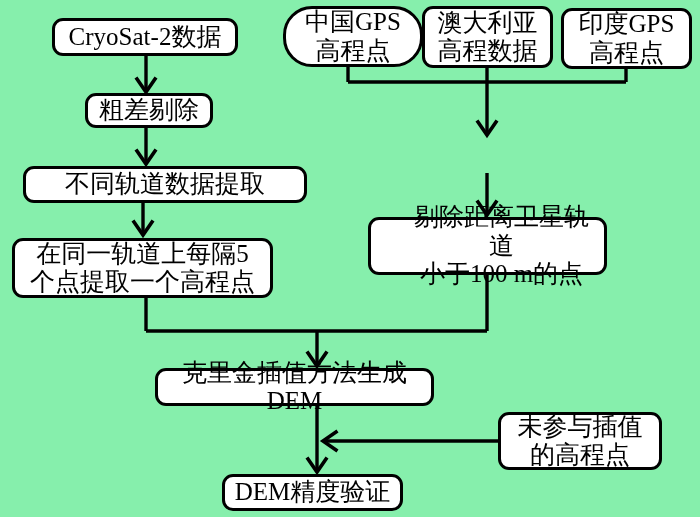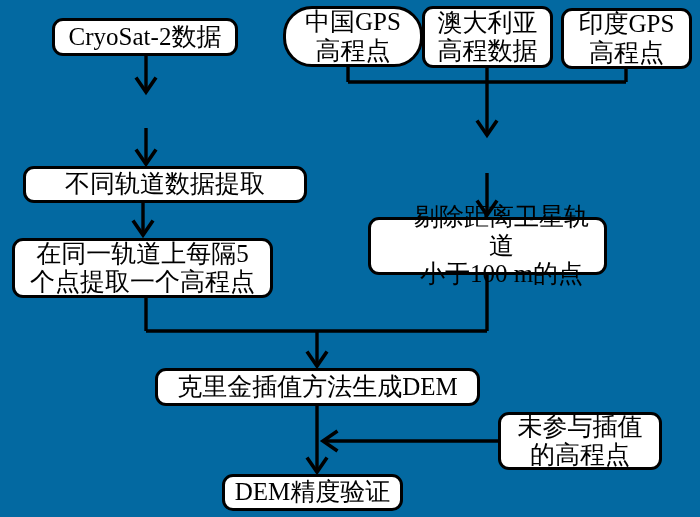--- a/index.html
+++ b/index.html
@@ -1,20 +1,20 @@
 <!DOCTYPE html>
 <html><head>
 <meta charset="utf-8">
 <style>
   html,body{margin:0;padding:0;background:#ffffff;}
   body{font-family:"Liberation Serif","DejaVu Serif",serif;}
   .stage{
     position:relative;
     width:700px;height:517px;
-    background:#0369a1;
+    background:#86efac;
     overflow:hidden;
     text-decoration:underline;
   }
   .wires{position:absolute;left:0;top:0;width:700px;height:517px;}
   .wires path{stroke:#000000;fill:none;}
   .shaft{stroke-width:3.4px;}
   .head{stroke-width:3.6px;stroke-linecap:square;}
   .node{
     position:absolute;box-sizing:border-box;
     border:3.5px solid #000000;border-radius:11px;
@@ -28,21 +28,21 @@
   
   .n-cryosat    {left:52px;  top:18px;  width:186px; height:38px;}
   .n-grosserr   {left:85px;  top:93px;  width:128px; height:35px;}
   .n-trackext   {left:23px;  top:166px; width:284px; height:37px;}
   .n-sampling   {left:12px;  top:238px; width:261px; height:60px;}
   .n-china      {left:283px; top:6px;   width:140px; height:61px;border-radius:29px;}
   .n-australia  {left:422px; top:6px;   width:131px; height:62px;}
   .n-india      {left:561px; top:8px;   width:131px; height:61px;}
   .n-filter     {left:322px; top:137px; width:330px; height:36px;}
   .n-removal    {left:368px; top:217px; width:239px; height:58px;padding-left:32px;}
-  .n-kriging    {left:155px; top:368px; width:325px; height:38px;}
+  .n-kriging    {left:155px; top:368px; width:279px; height:38px;}
   .n-unused     {left:498px; top:412px; width:164px; height:58px;}
   .n-validation {left:222px; top:474px; width:181px; height:37px;}
 </style>
 </head>
 <body>
 
 <div class="stage">
 
   <svg class="wires" viewBox="0 0 700 517" xmlns="http://www.w3.org/2000/svg">
 
@@ -88,20 +88,21 @@
     </g>
 
     <g>
       <path class="shaft" d="M498,441 H325"></path>
       <path class="head" d="M336,432 L323,441 L336,450"></path>
     </g>
   </svg>
 
   <div class="node n-cryosat">CryoSat-2数据</div>
 
+  <div class="node n-grosserr">粗差剔除</div>
 
   <div class="node n-trackext">不同轨道数据提取</div>
 
   <div class="node n-sampling">在同一轨道上每隔5
 个点提取一个高程点</div>
 
   <div class="node n-china">中国GPS
 高程点</div>
 
   <div class="node n-australia">澳大利亚

